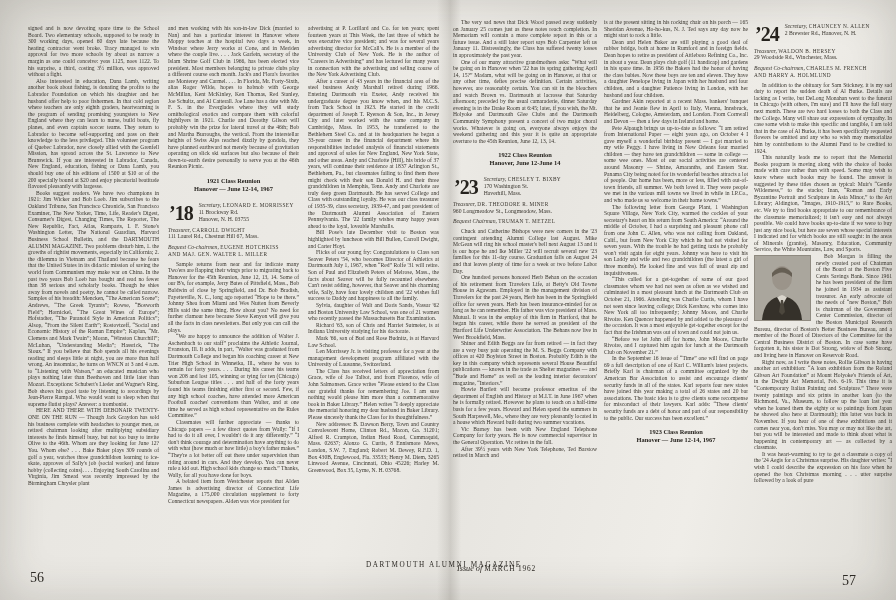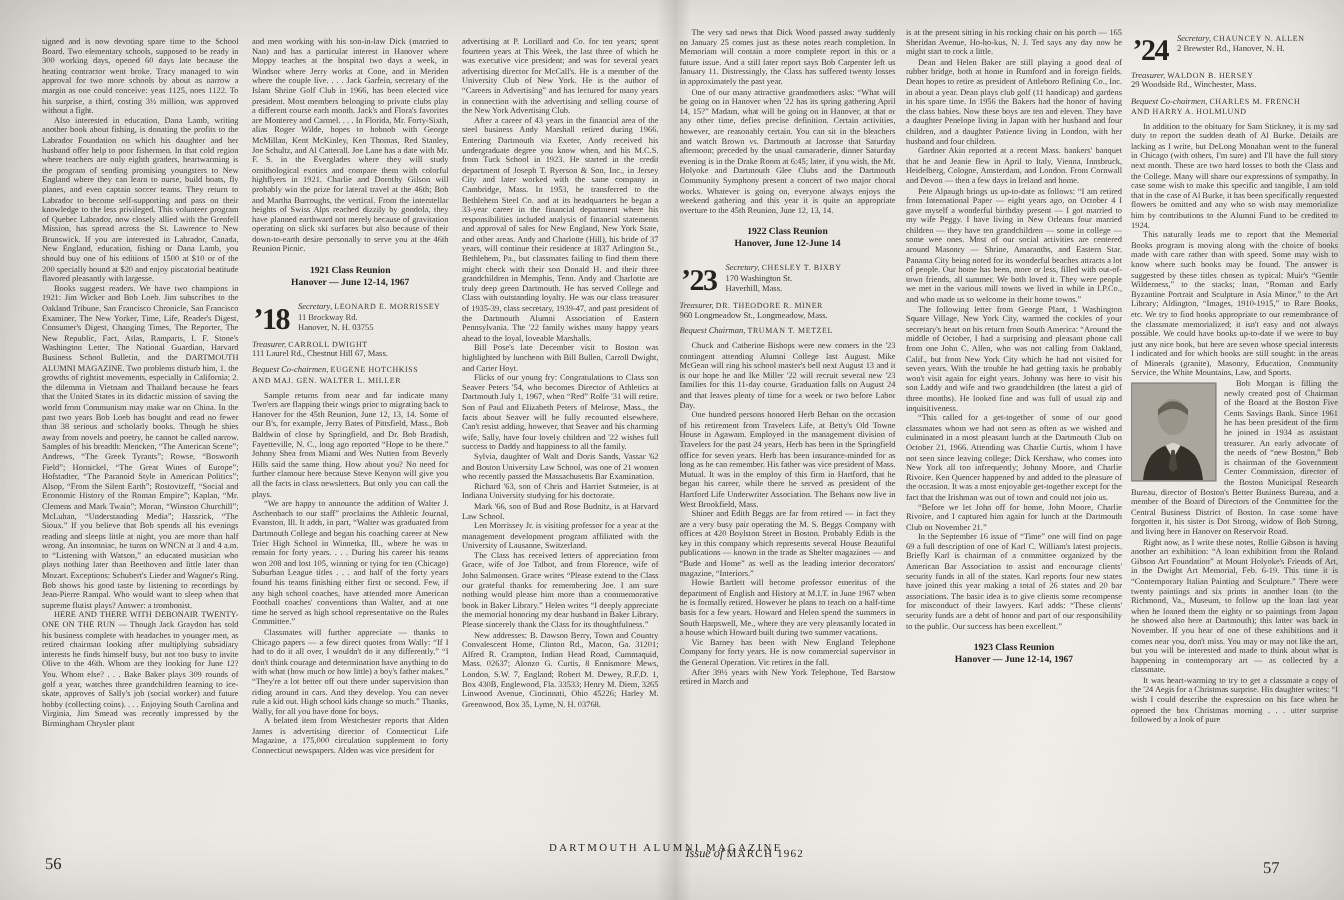--- a/index.html
+++ b/index.html
@@ -19,21 +19,21 @@
   .t{margin:0;font-size:5.6px;line-height:6.6px;text-align:justify;color:#3a362f;}
   .ind{text-indent:8px;}
   .reunion{text-align:center;font-weight:bold;font-size:6.4px;line-height:8px;margin:7px 4px 6px;color:#26231e;}
   .classhead{display:flex;align-items:flex-start;margin:9px 0 3px;}
   .year{font-size:20px;line-height:19px;font-weight:bold;margin:2px 6px 0 1px;letter-spacing:-1px;color:#26231e;}
   .oline{font-size:5.7px;line-height:6.9px;color:#3a362f;}
   .officer{margin-top:3.5px;}
   .it{font-style:italic;}
   .sc{font-size:5.3px;letter-spacing:.4px;}
   .photo{float:left;width:57px;height:66px;margin:2px 5px 2px 0;border:1px solid #8f8a80;background:#b9b5ac;box-sizing:border-box;}
-  .pn{position:absolute;font-size:11px;color:#2c2924;}
+  .pn{position:absolute;font-size:14px;color:#2c2924;}
   #pn56{left:30px;top:570px;}
   #pn57{left:842px;top:573px;}
   #flmag{position:absolute;left:329px;top:561px;font-size:7.2px;letter-spacing:1.6px;color:#2c2924;font-weight:normal;padding-left:37px;}
   #fissue{position:absolute;left:457px;top:564px;font-size:8.2px;color:#2c2924;}
   #fissue .caps{font-size:7.4px;letter-spacing:.8px;}
 </style>
 </head>
 <body>
 
 <div class="scan">

